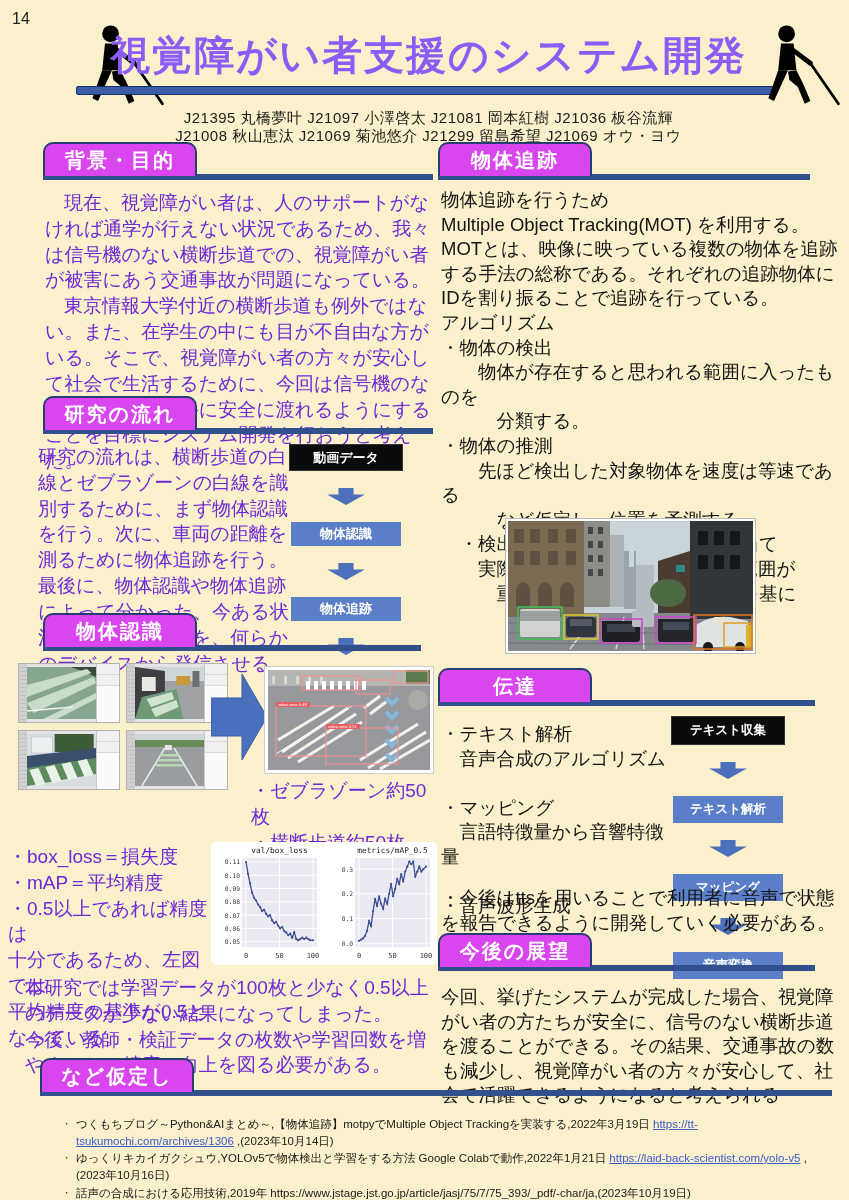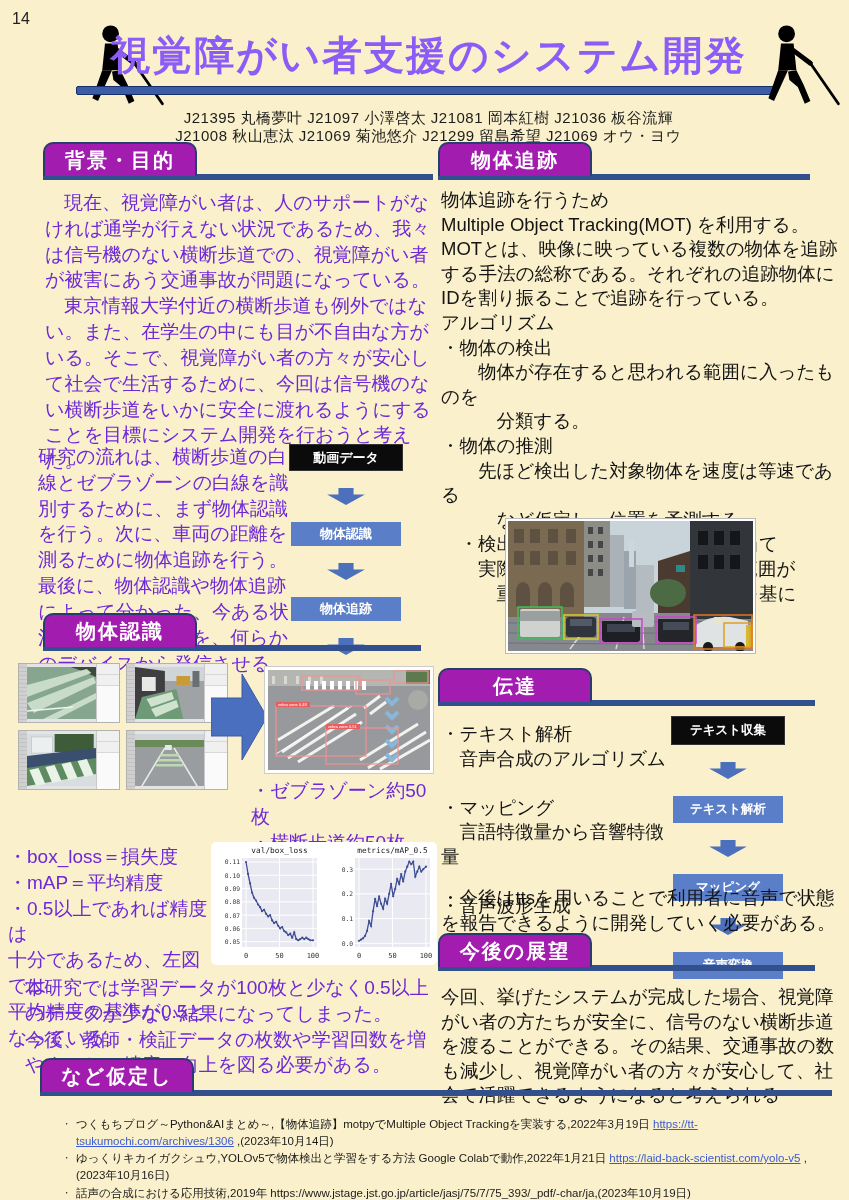--- a/index.html
+++ b/index.html
@@ -9,21 +9,21 @@
   .pre{white-space:pre-line;}
   
   .page-num{left:12px;top:10px;font-size:16px;color:#222;}
   .title{left:0;top:28px;width:100%;text-align:center;font-size:40px;font-weight:bold;
     color:#8b5cf6;letter-spacing:2px;}
   .title-bar{left:76px;top:86px;width:696px;height:7px;background:#3c5ca6;border:1px solid #16306b;border-radius:2px;}
   .authors{left:0;width:100%;text-align:center;font-size:15px;color:#1c1c1c;letter-spacing:.5px;margin-top:12px;}
   .person-icon{width:92px;height:84px;}
   
   .sec{position:absolute;}
-  .sec .tab{position:relative;width:150px;height:32px;background:#a21caf;border:2px solid #273d70;border-bottom:none;
+  .sec .tab{position:relative;width:150px;height:32px;background:#d946ef;border:2px solid #273d70;border-bottom:none;
     border-radius:10px 10px 2px 0;color:#fff;font-weight:bold;font-size:20px;letter-spacing:2px;
     display:flex;align-items:center;justify-content:center;z-index:2;}
   .sec .bar{position:absolute;left:0;top:32px;height:6px;background:#324f8e;z-index:1;}
   .body-text{font-size:19px;line-height:1.36;color:#6d28d9;}
   .body-text-r{font-size:18.5px;line-height:1.33;color:#141414;}
   
   .flowchart{display:flex;flex-direction:column;align-items:center;gap:16px;}
   .flow-box{width:110px;height:24px;display:flex;align-items:center;justify-content:center;
     color:#fff;font-weight:bold;font-size:13px;background:#5b7ec8;}
   .flow-box.dark{background:#0b0b0b;border:1px solid #333;width:112px;height:25px;}
@@ -82,20 +82,24 @@
   <div class="abs authors" style="top:97px;">J21395  丸橋夢叶  J21097  小澤啓太  J21081  岡本紅樹  J21036  板谷流輝</div>
   <div class="abs authors" style="top:115px;">J21008  秋山恵汰  J21069  菊池悠介  J21299  留島希望  J21069  オウ・ヨウ</div>
 
   <div class="sec" style="left:43px;top:142px;">
     <div class="tab">背景・目的</div>
     <div class="bar" style="width:390px;"></div>
   </div>
   <div class="abs body-text pre" style="left:45px;top:190px;width:394px;">　現在、視覚障がい者は、人のサポートがなければ通学が行えない状況であるため、我々は信号機のない横断歩道での、視覚障がい者が被害にあう交通事故が問題になっている。
 　東京情報大学付近の横断歩道も例外ではない。また、在学生の中にも目が不自由な方がいる。そこで、視覚障がい者の方々が安心して社会で生活するために、今回は信号機のない横断歩道をいかに安全に渡れるようにすることを目標にシステム開発を行おうと考えた。</div>
 
+  <div class="sec" style="left:43px;top:396px;">
+    <div class="tab">研究の流れ</div>
+    <div class="bar" style="width:390px;"></div>
+  </div>
   <div class="abs body-text pre" style="left:38px;top:444px;width:254px;">研究の流れは、横断歩道の白線とゼブラゾーンの白線を識別するために、まず物体認識を行う。次に、車両の距離を測るために物体追跡を行う。最後に、物体認識や物体追跡によって分かった、今ある状況に合わせた音声を、何らかのデバイスから発信させる。</div>
 
   <div class="abs flowchart" style="left:289px;top:444px;width:114px;">
     <div class="flow-box dark">動画データ</div>
     <svg class="flow-arrow" viewBox="0 0 40 18">
         <polygon points="12,0 28,0 28,7 40,7 20,18 0,7 12,7"></polygon>
       </svg>
     <div class="flow-box">物体認識</div>
     <svg class="flow-arrow" viewBox="0 0 40 18">
         <polygon points="12,0 28,0 28,7 40,7 20,18 0,7 12,7"></polygon>

